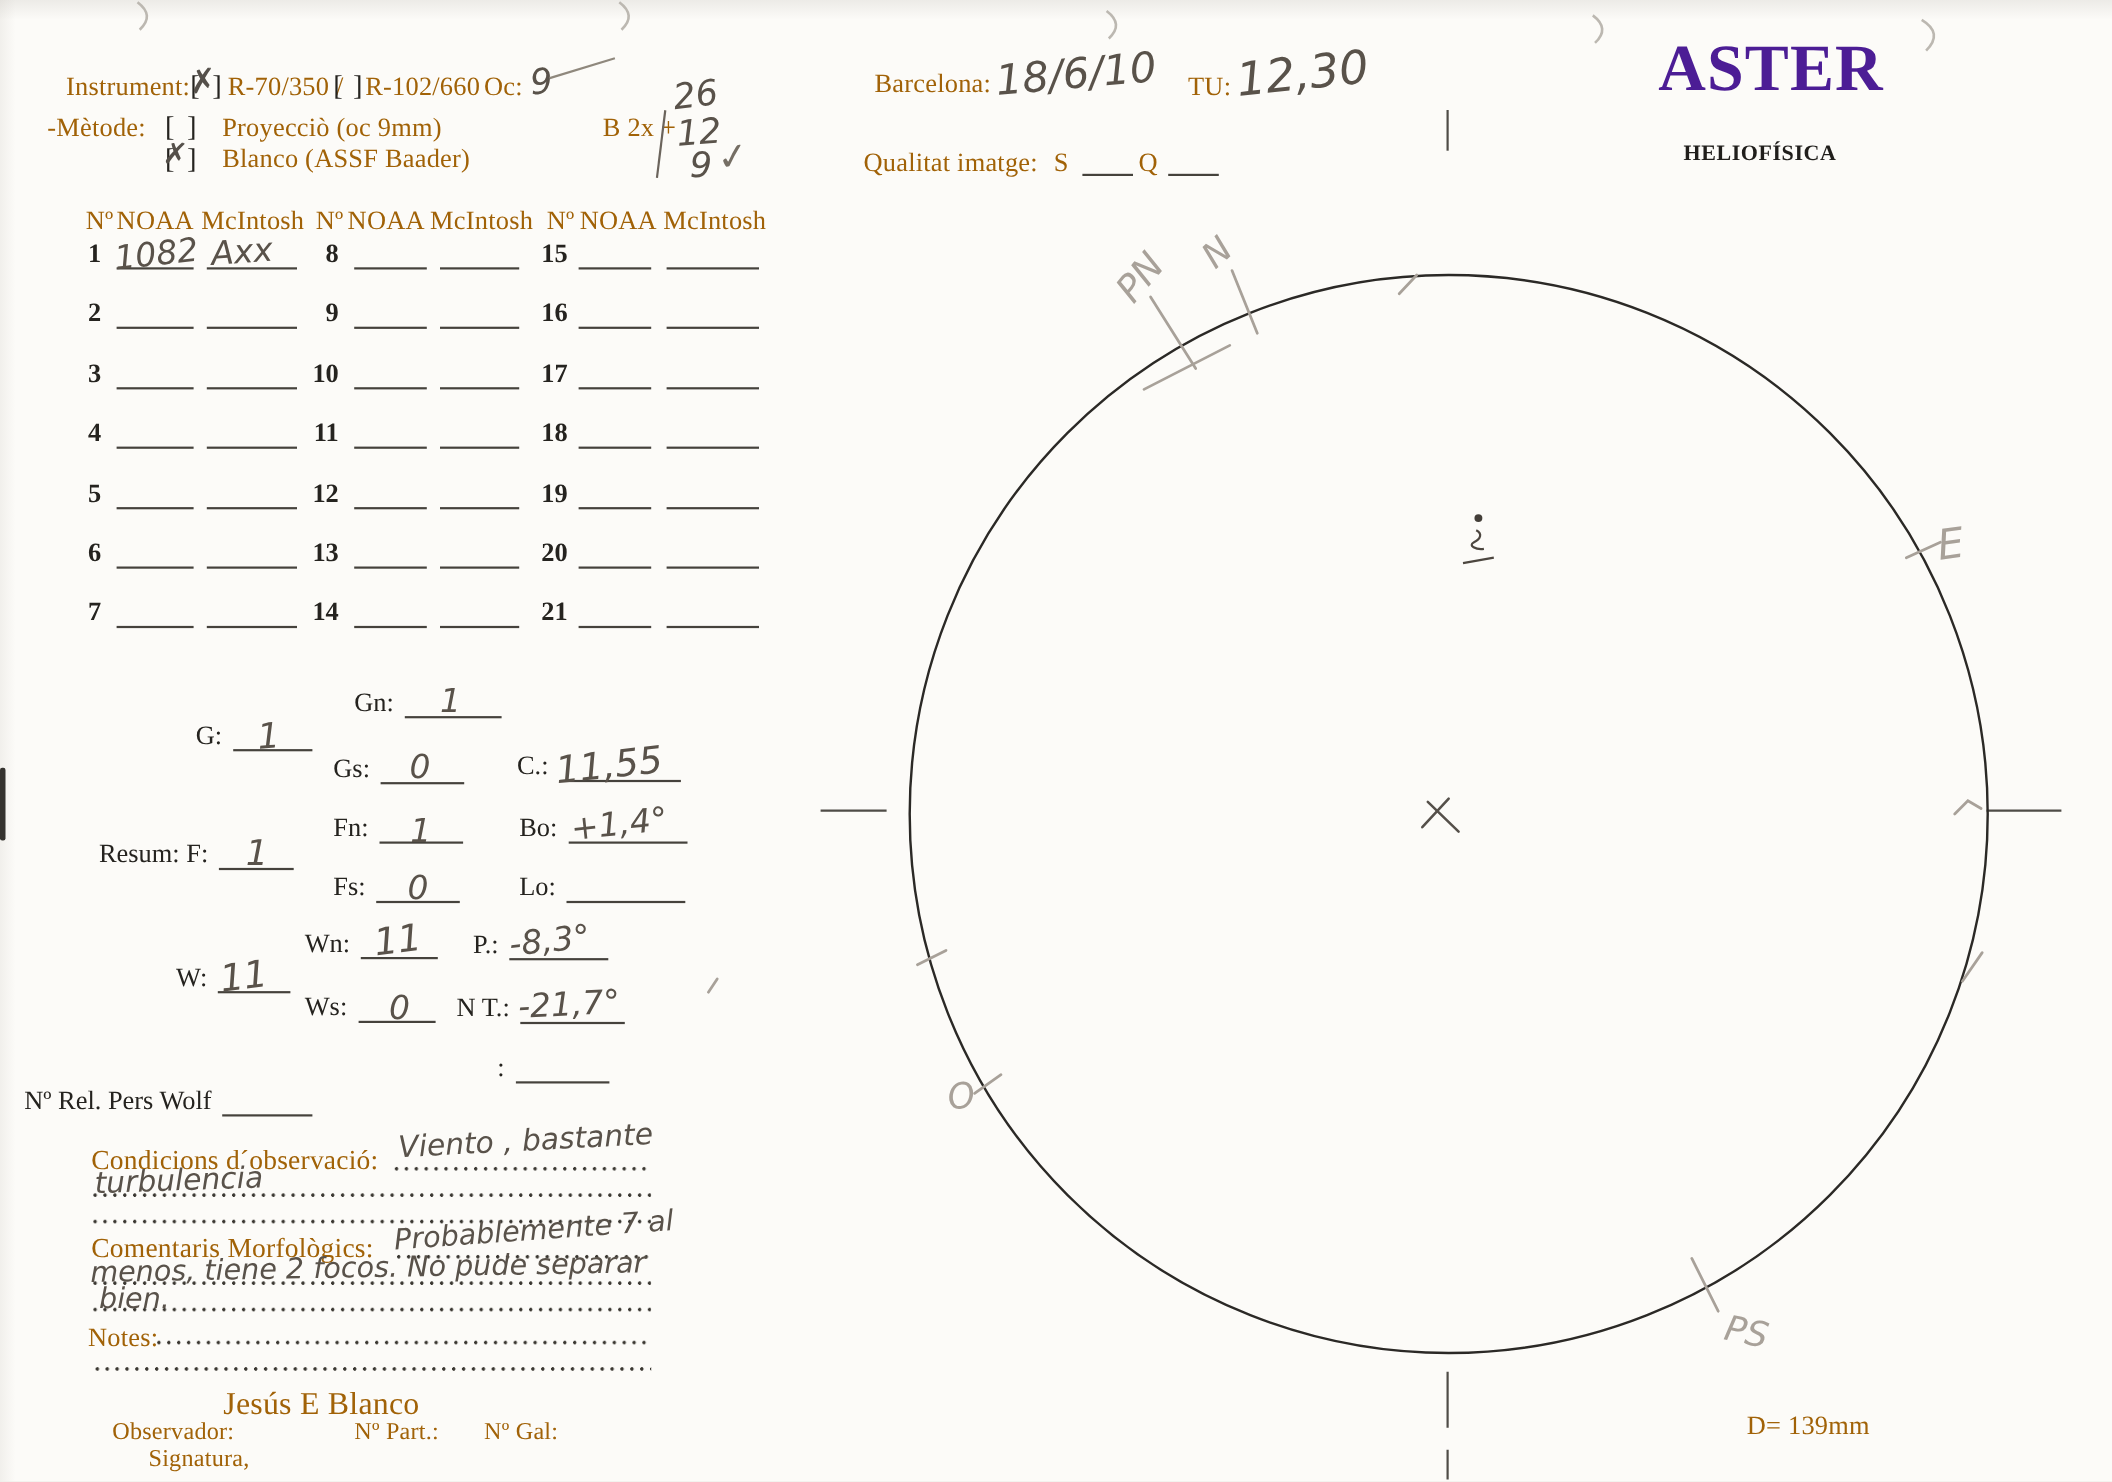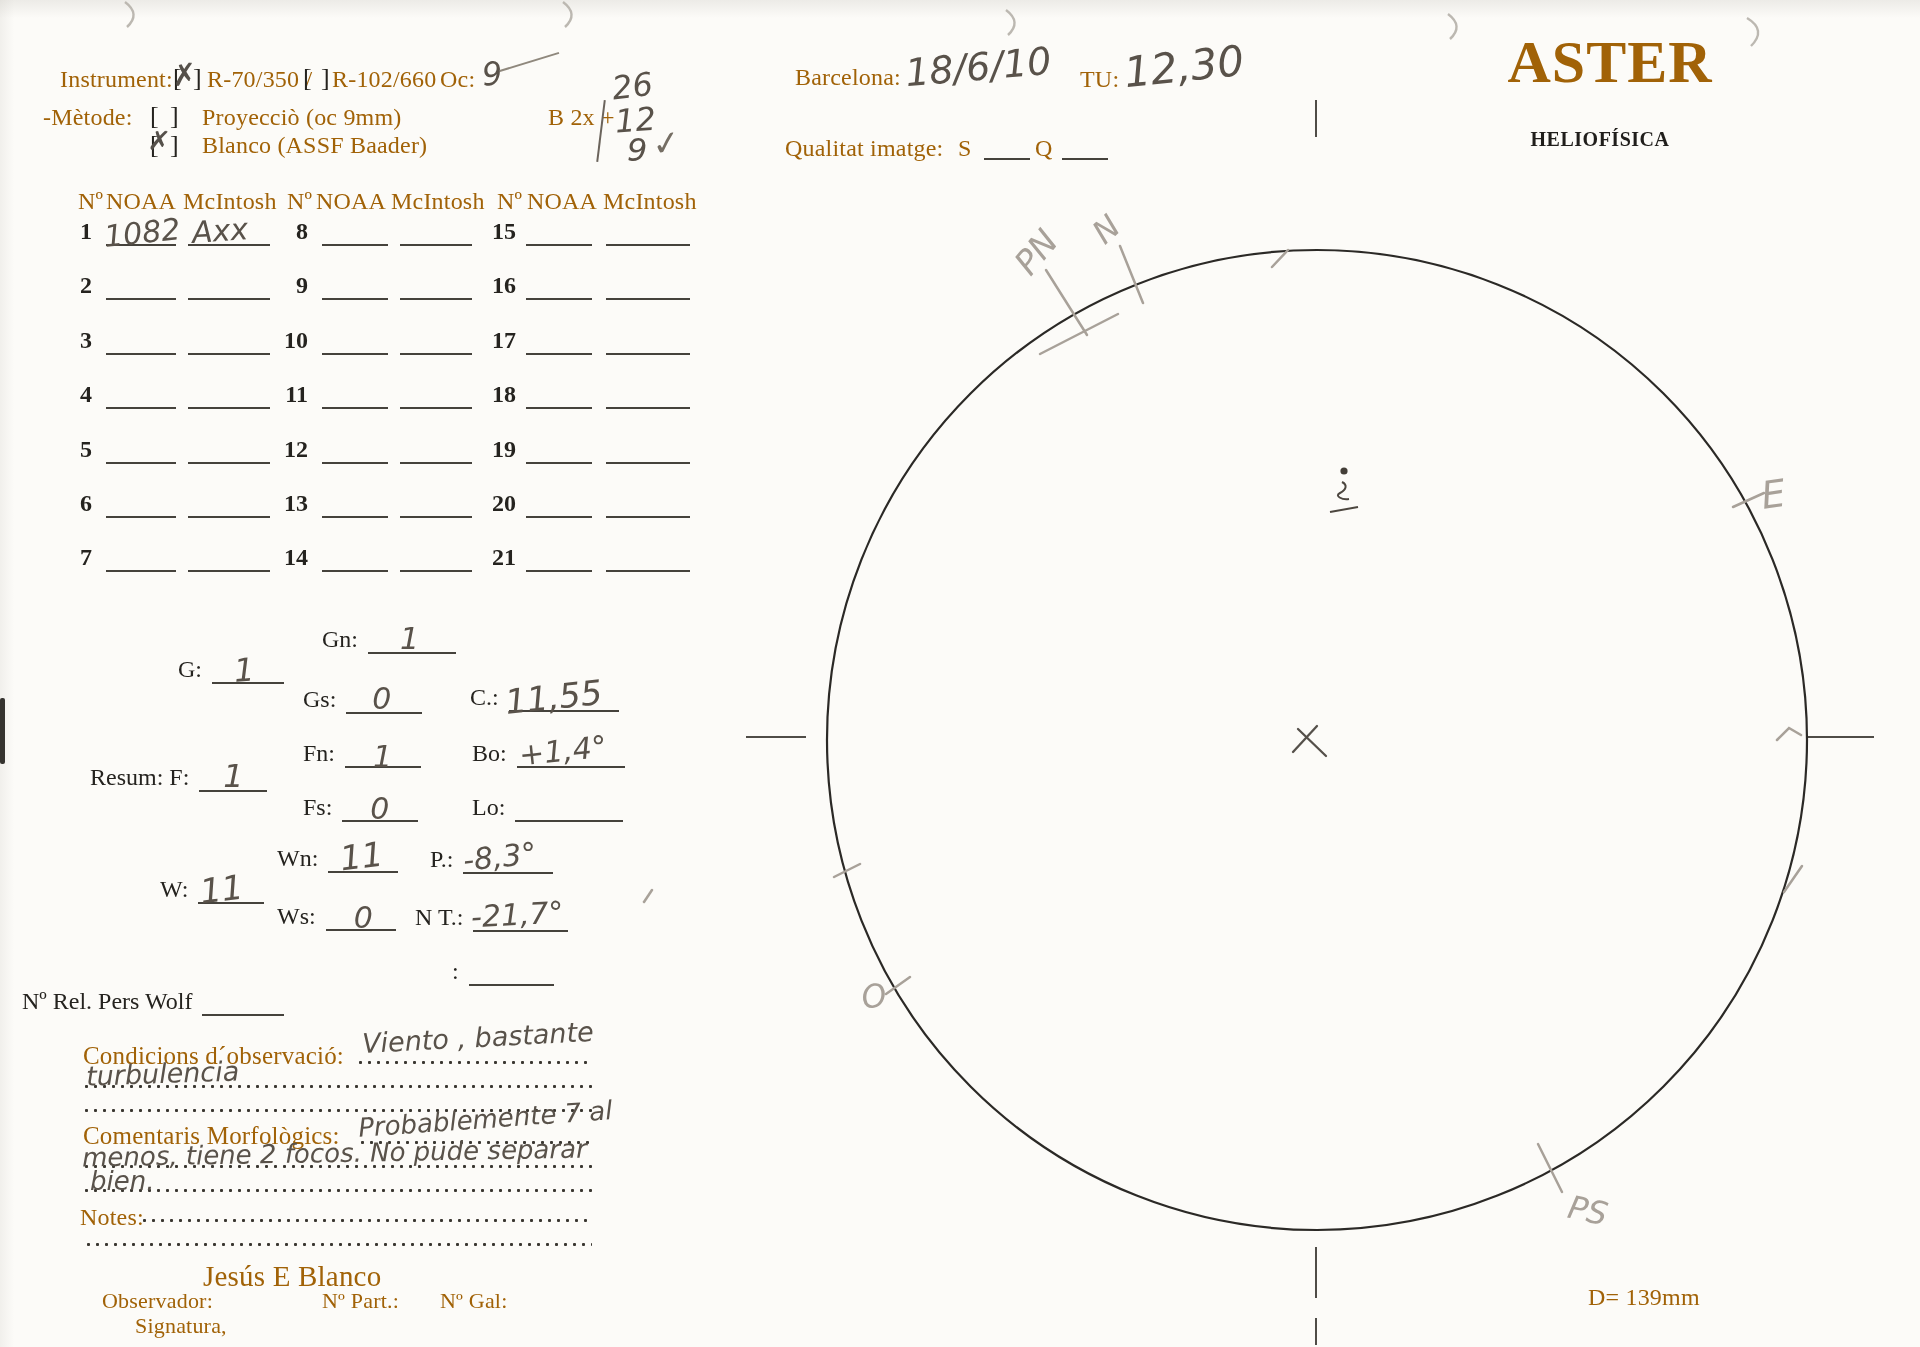--- a/index.html
+++ b/index.html
@@ -25,21 +25,21 @@
   .tnum{display:inline-block;text-align:right;font-weight:bold;font-size:24px;color:#25231f;}
   .tline{display:inline-block;border-bottom:2px solid #45423c;position:relative;transform:translateY(7px);}
   .g1 .tnum{width:20px}.g1 .tla{margin-left:14px;width:70px}.g1 .tlb{margin-left:12px;width:82px}
   .g2 .tnum{width:28px}.g2 .tla{margin-left:14px;width:66px}.g2 .tlb{margin-left:12px;width:72px}
   .g3 .tnum{width:32px}.g3 .tla{margin-left:10px;width:66px}.g3 .tlb{margin-left:14px;width:84px}
   .bracket{position:absolute;font-size:26px;color:#25231f;}
   .hwx{position:absolute;font-family:"DejaVu Sans",sans-serif;color:#55504a;font-size:30px;line-height:1;}
   .pline{position:absolute;background:#8f887d;}
   svg{position:absolute;left:0;top:0;pointer-events:none;}
   .brand-title{position:absolute;left:1450px;top:28px;width:320px;text-align:center;
-               font-size:60px;font-weight:bold;letter-spacing:1px;color:#a16207;}
+               font-size:60px;font-weight:bold;letter-spacing:1px;color:#4c1d95;}
   .brand-sub{position:absolute;left:1380px;top:96px;width:440px;text-align:center;
              font-style:italic;font-size:23px;color:#201e1b;}
   .brand-sec{position:absolute;left:1380px;top:128px;width:440px;text-align:center;
              font-weight:bold;font-size:20px;letter-spacing:.5px;color:#201e1b;}
 </style>
 </head>
 <body>
 
 <div class="page">
 

